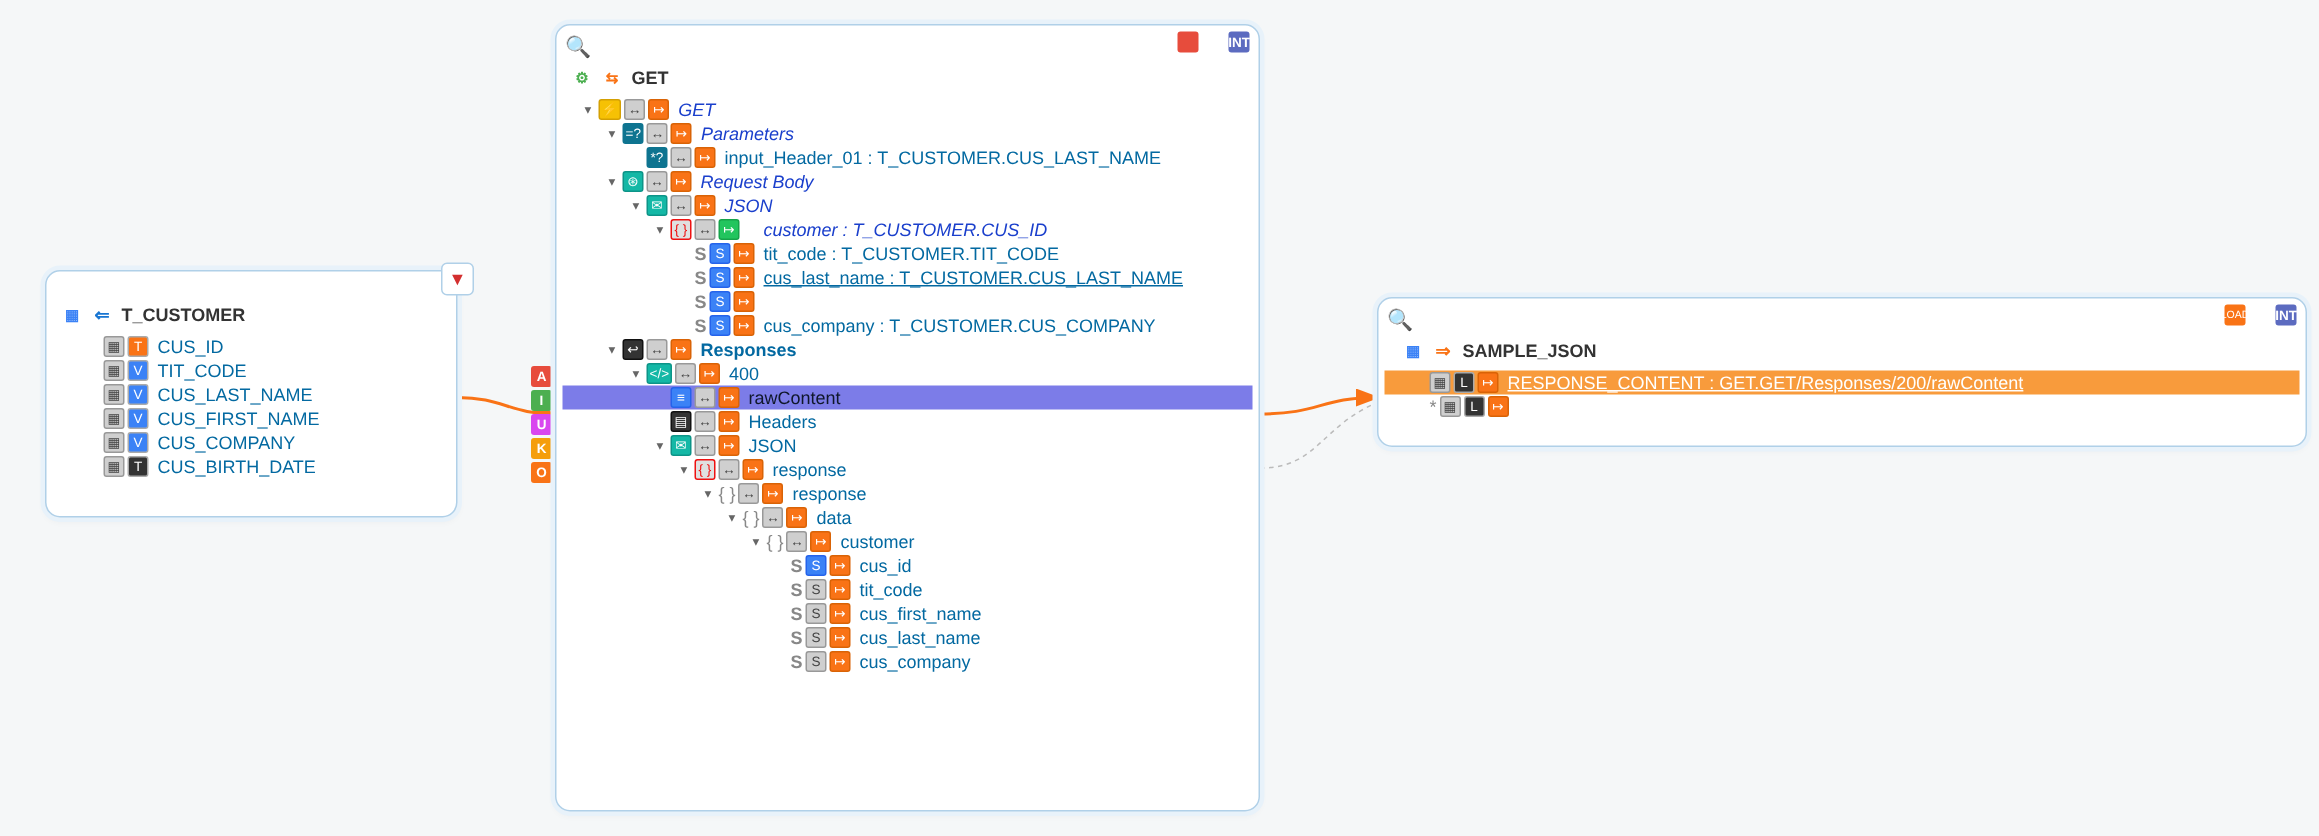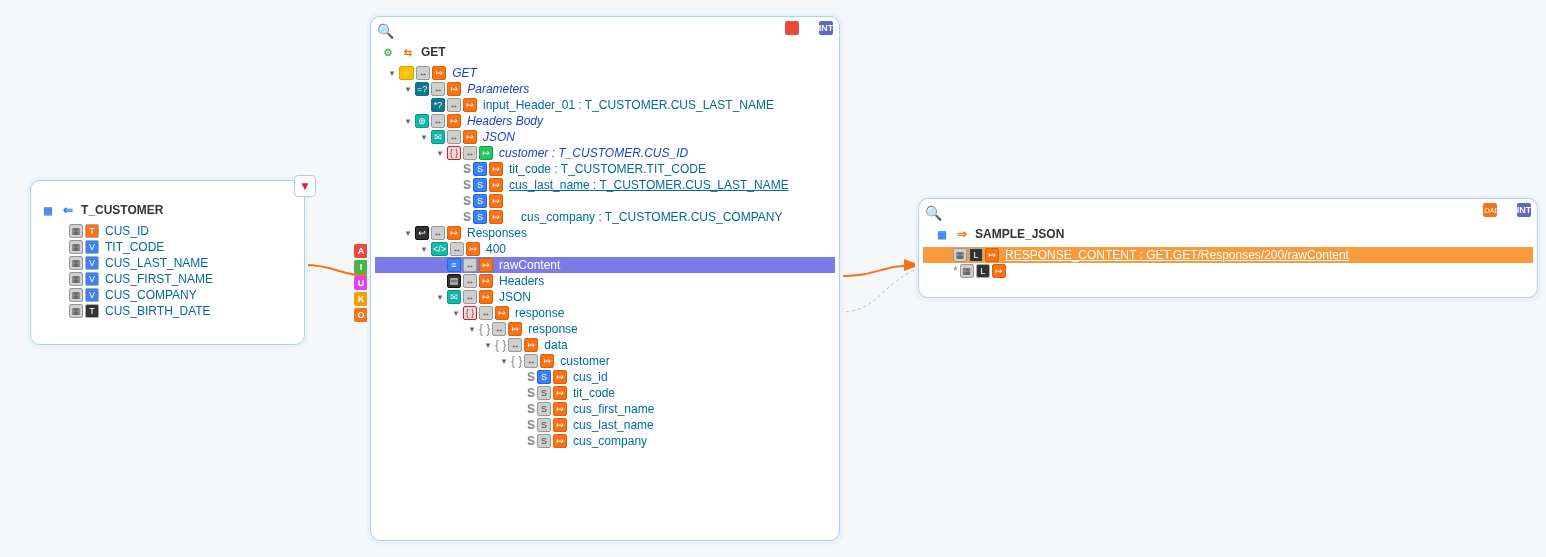--- a/index.html
+++ b/index.html
@@ -108,21 +108,21 @@
   white-space: nowrap;
 }
 
 .label { color:#0369a1; }
 .label.italic { font-style: italic; color:#1a3fcc; }
 
 .sel-purple {
   background: #7c7ce8;
   color: #fff;
 }
-.sel-purple .label { color:#ffffff; }
+.sel-purple .label { color:#0f172a; }
 .sel-orange {
   background: #f89b3c;
   color: #fff;
 }
 .sel-orange .label { color:#fff; }
 
 .expander {
   width: 10px;
   color:#666;
   font-size:9px;
@@ -284,35 +284,35 @@
         <span class="chip darkteal">*?</span>
         <span class="chip grey">↔</span>
         <span class="chip orange">↦</span>
       <span class="label" style="margin-left:4px;">input_Header_01 : T_CUSTOMER.CUS_LAST_NAME</span>
     </div>
     <div class="tree-row hover" style="padding-left:28px;">
       <span class="expander">▾</span>
         <span class="chip teal">⊛</span>
         <span class="chip grey">↔</span>
         <span class="chip orange">↦</span>
-      <span class="label italic" style="margin-left:4px;">Headers Body</span>
+      <span class="label italic" style="margin-left:4px;">Request Body</span>
     </div>
     <div class="tree-row hover" style="padding-left:44px;">
       <span class="expander">▾</span>
         <span class="chip teal">✉</span>
         <span class="chip grey">↔</span>
         <span class="chip orange">↦</span>
       <span class="label italic" style="margin-left:4px;">JSON</span>
     </div>
     <div class="tree-row hover" style="padding-left:60px;">
       <span class="expander">▾</span>
         <span class="chip" style="color:#e11;border-color:#e11;">{ }</span>
         <span class="chip grey">↔</span>
         <span class="chip green">↦</span>
-      <span class="label italic" style="margin-left:4px;">customer : T_CUSTOMER.CUS_ID</span>
+      <span class="label italic" style="margin-left:14px;">customer : T_CUSTOMER.CUS_ID</span>
     </div>
     <div class="tree-row hover" style="padding-left:76px;">
       <span class="expander"></span>
         <span style="color:#888;font-weight:bold;">S</span>
         <span class="chip blue">S</span>
         <span class="chip orange">↦</span>
       <span class="label" style="margin-left:4px;">tit_code : T_CUSTOMER.TIT_CODE</span>
     </div>
     <div class="tree-row hover" style="padding-left:76px;">
       <span class="expander"></span>
@@ -325,28 +325,28 @@
       <span class="expander"></span>
         <span style="color:#888;font-weight:bold;">S</span>
         <span class="chip blue">S</span>
         <span class="chip orange">↦</span>
     </div>
     <div class="tree-row hover" style="padding-left:76px;">
       <span class="expander"></span>
         <span style="color:#888;font-weight:bold;">S</span>
         <span class="chip blue">S</span>
         <span class="chip orange">↦</span>
-      <span class="label" style="margin-left:16px;">cus_company : T_CUSTOMER.CUS_COMPANY</span>
+      <span class="label" style="margin-left:4px;">cus_company : T_CUSTOMER.CUS_COMPANY</span>
     </div>
     <div class="tree-row hover" style="padding-left:28px;">
       <span class="expander">▾</span>
         <span class="chip dark">↩</span>
         <span class="chip grey">↔</span>
         <span class="chip orange">↦</span>
-      <span class="label" style="margin-left:4px;">Responses</span>
+      <span class="label" style="margin-left:4px;font-weight:bold;">Responses</span>
     </div>
     <div class="tree-row hover" style="padding-left:44px;">
       <span class="expander">▾</span>
         <span class="chip teal">&lt;/&gt;</span>
         <span class="chip grey">↔</span>
         <span class="chip orange">↦</span>
       <span class="label" style="margin-left:4px;">400</span>
     </div>
     <div class="tree-row sel-purple" style="padding-left:60px;">
       <span class="expander"></span>

